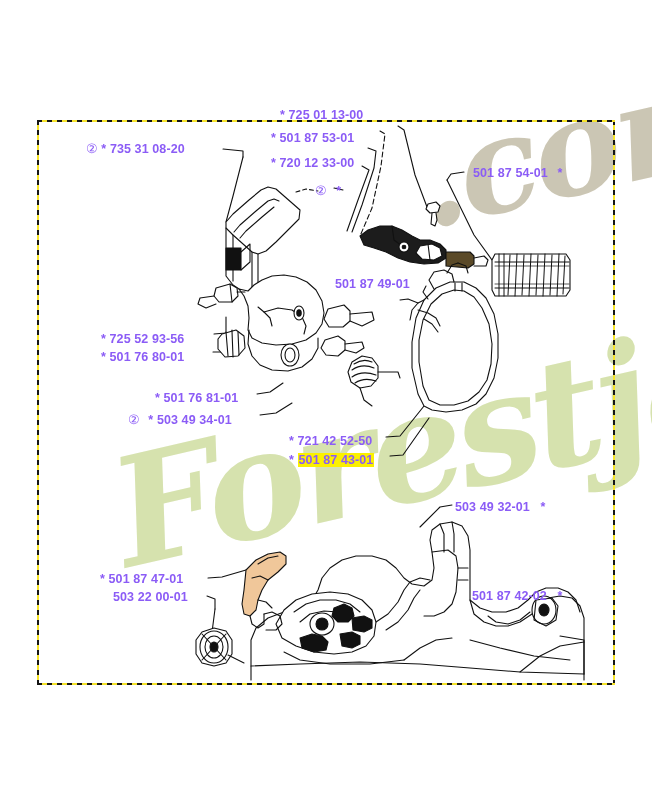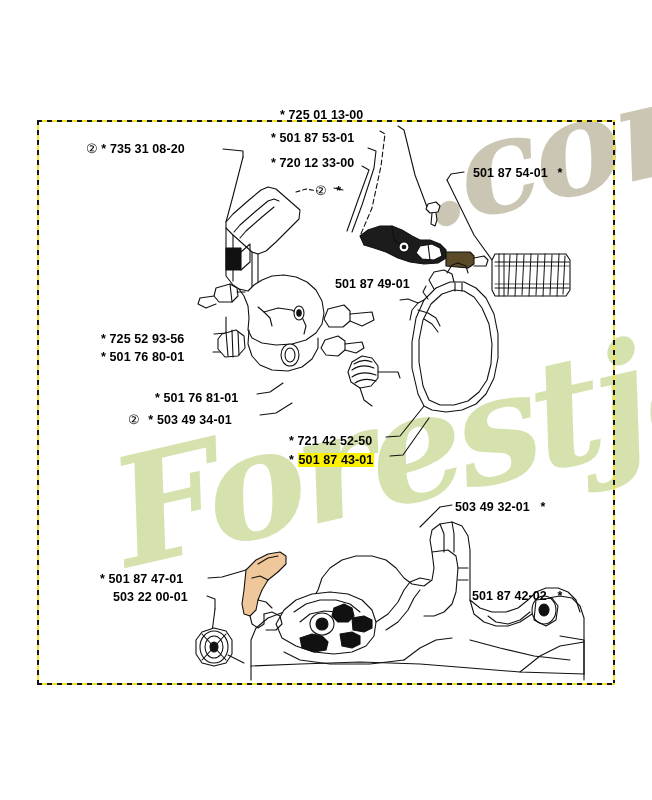--- a/index.html
+++ b/index.html
@@ -26,21 +26,21 @@
      transform:rotate(-13deg);transform-origin:left top;letter-spacing:-6px;}
   #wm-dom{left:400px;top:108px;font-size:132px;color:#c3bda7;opacity:.85;
      transform:rotate(-13deg);transform-origin:left top;letter-spacing:-4px;}
 
   
   #artwork{position:absolute;left:0;top:0;width:652px;height:800px;z-index:10;
      pointer-events:none;}
 
   
   .lbl{position:absolute;z-index:30;font-family:"Liberation Sans",sans-serif;
-       font-weight:700;font-size:12.5px;color:#000000;white-space:nowrap;
+       font-weight:700;font-size:12.5px;color:#8b5cf6;white-space:nowrap;
        letter-spacing:.1px;line-height:15px;}
   .lbl .st{font-weight:700;}
   .lbl .cnum{font-weight:400;font-size:13px;}
   .hl{background:#fbf000;padding:0 1px;}
   .clipped{overflow:hidden;}
 </style>
 </head>
 <body>
 
 <div id="page">

